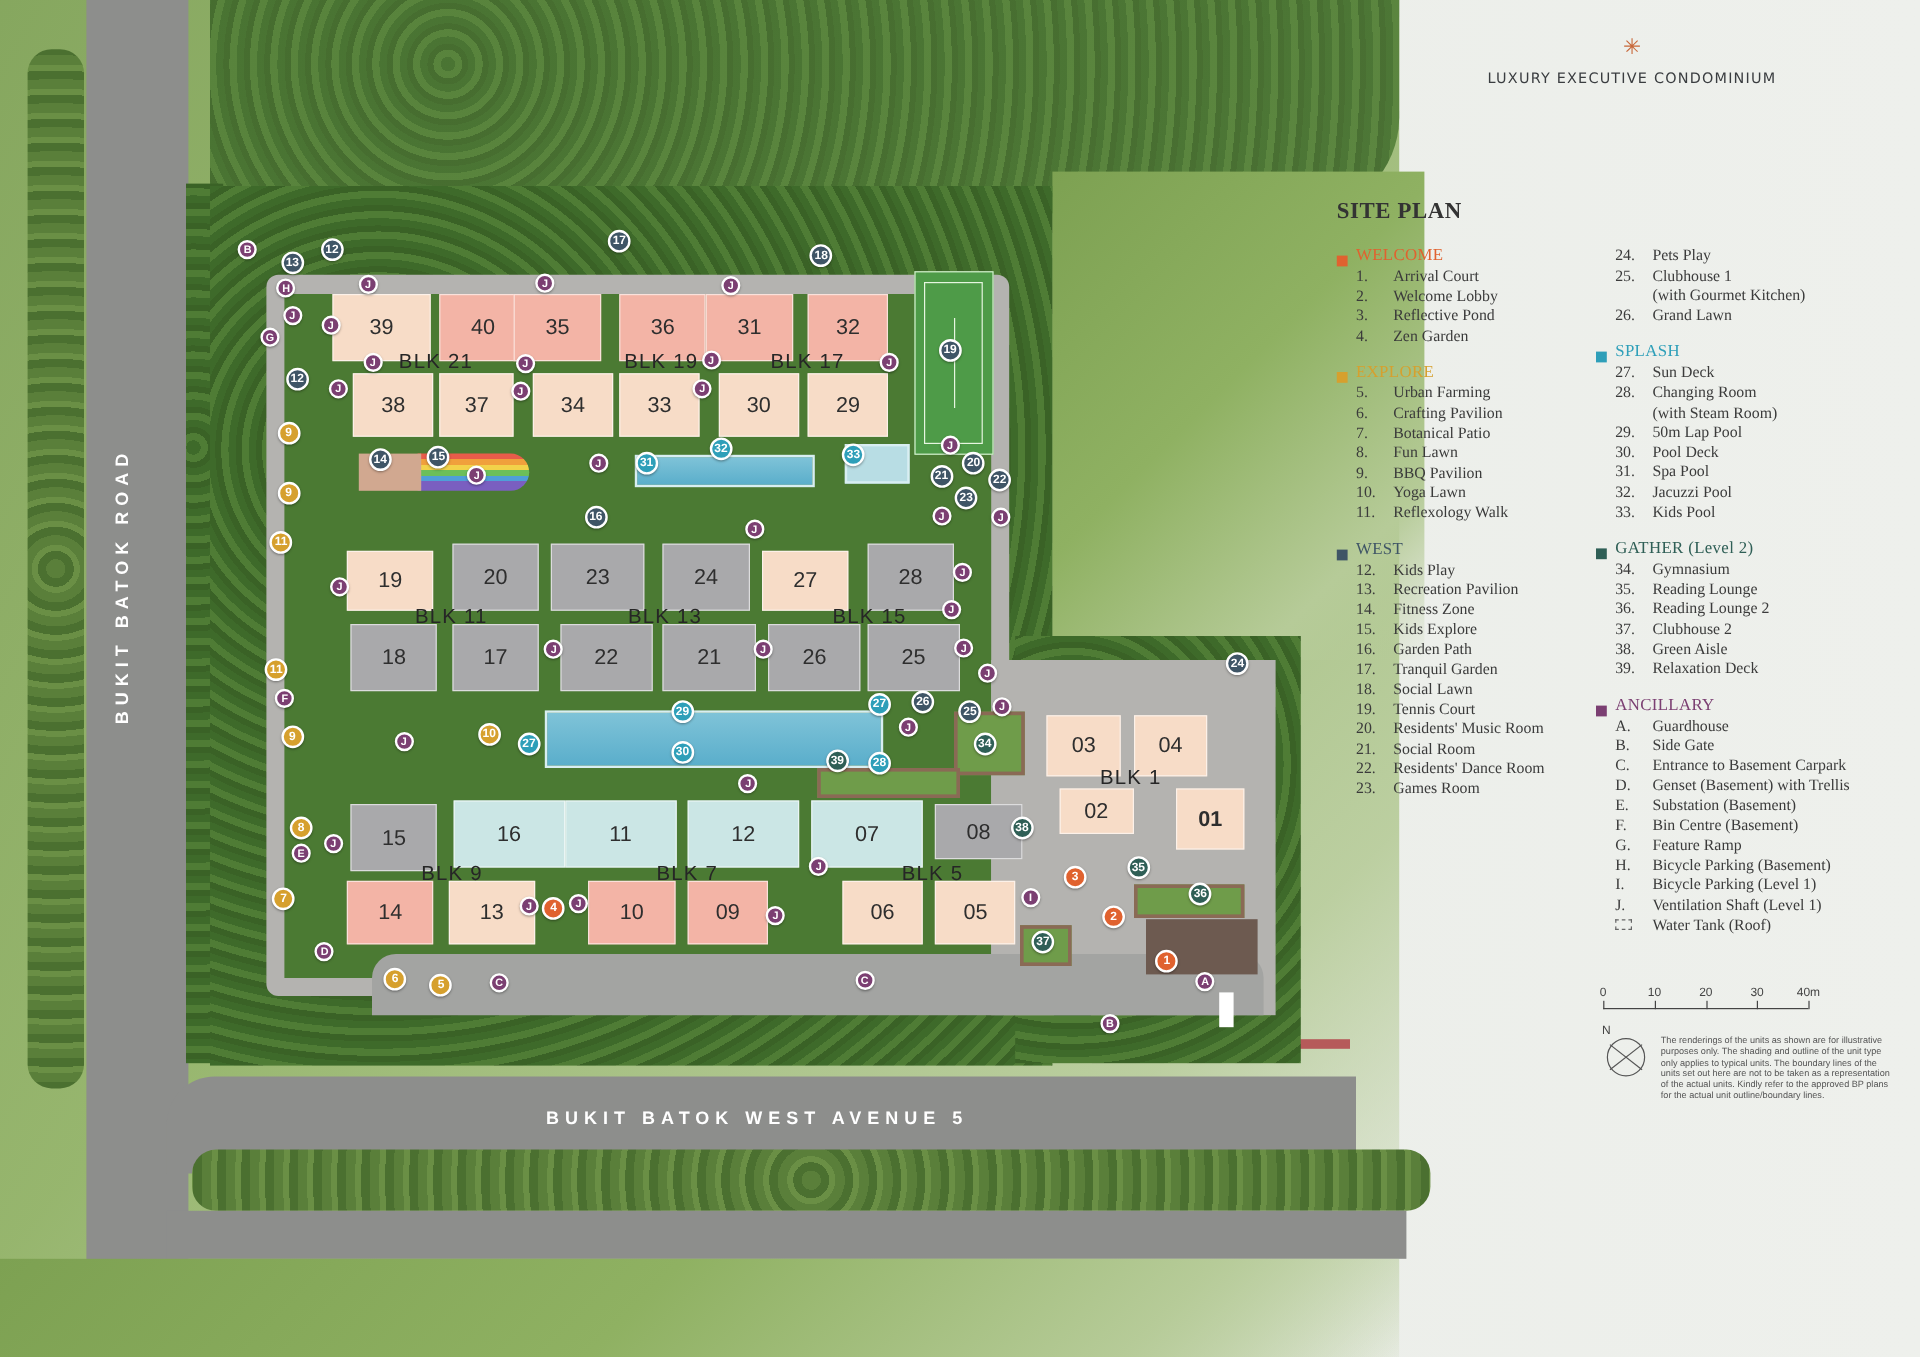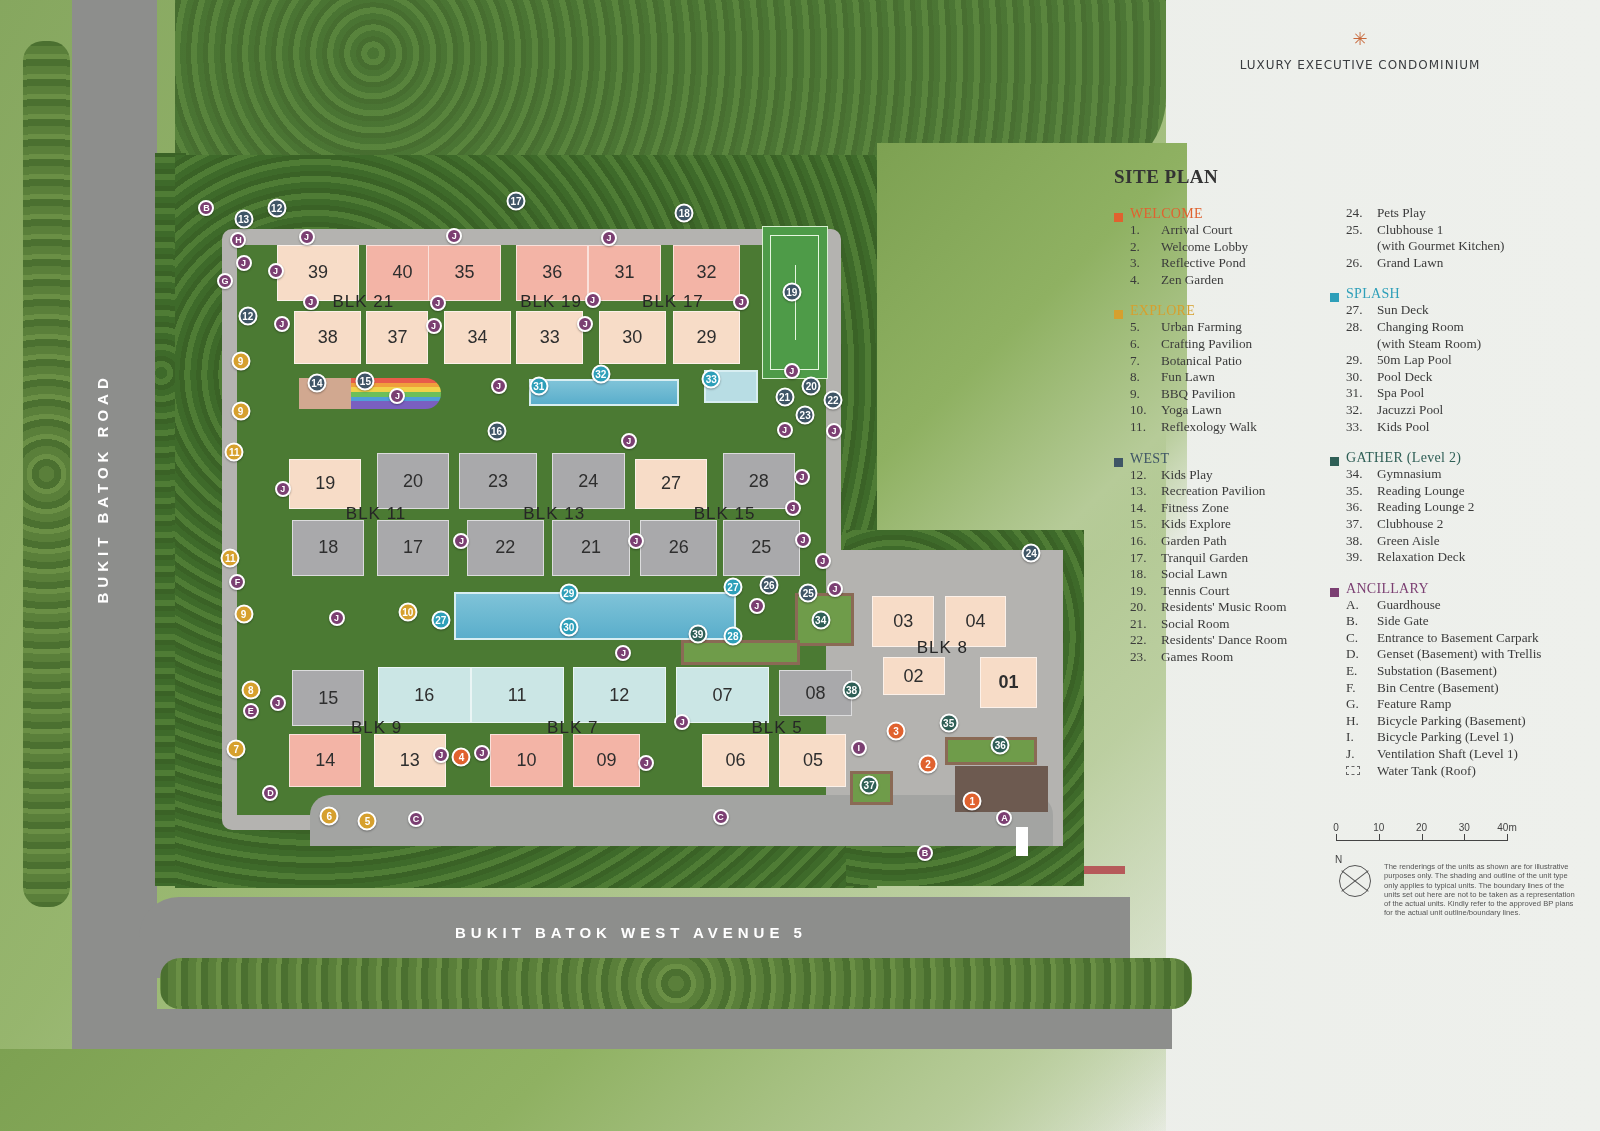--- a/index.html
+++ b/index.html
@@ -168,21 +168,21 @@
   <div id="blocks-layer">
       <div class="blk-label" style="left: 332.387px; top: 291.6px;">BLK 21</div>
       <div class="blk-label" style="left: 487.226px; top: 291.6px; margin-left: 33px;">BLK 19</div>
       <div class="blk-label" style="left: 642.065px; top: 291.6px;">BLK 17</div>
       <div class="blk-label" style="left: 345.806px; top: 503.535px;">BLK 11</div>
       <div class="blk-label" style="left: 523.355px; top: 503.535px;">BLK 13</div>
       <div class="blk-label" style="left: 693.677px; top: 503.535px;">BLK 15</div>
       <div class="blk-label" style="left: 350.968px; top: 717.508px;">BLK 9</div>
       <div class="blk-label" style="left: 547.097px; top: 717.508px;">BLK 7</div>
       <div class="blk-label" style="left: 751.484px; top: 717.508px;">BLK 5</div>
-      <div class="blk-label" style="left: 916.645px; top: 638.032px;">BLK 8</div>
+      <div class="blk-label" style="left: 916.645px; top: 638.032px;">BLK 1</div>
     </div>
   <div id="markers-layer">
       <div class="mk welcome" style="left: 972.387px; top: 800.87px;">1</div>
       <div class="mk welcome" style="left: 928px; top: 764.189px;">2</div>
       <div class="mk welcome" style="left: 896px; top: 730.565px;">3</div>
       <div class="mk welcome" style="left: 461.419px; top: 757.057px;">4</div>
       <div class="mk explore" style="left: 367.484px; top: 821.249px;">5</div>
       <div class="mk explore" style="left: 329.29px; top: 816.154px;">6</div>
       <div class="mk explore" style="left: 236.387px; top: 748.905px;">7</div>
       <div class="mk explore" style="left: 250.839px; top: 689.808px;">8</div>

